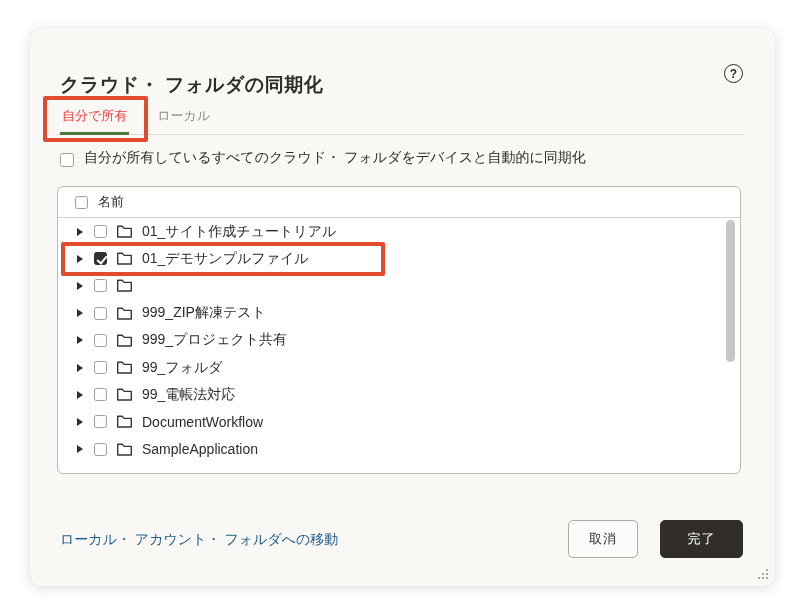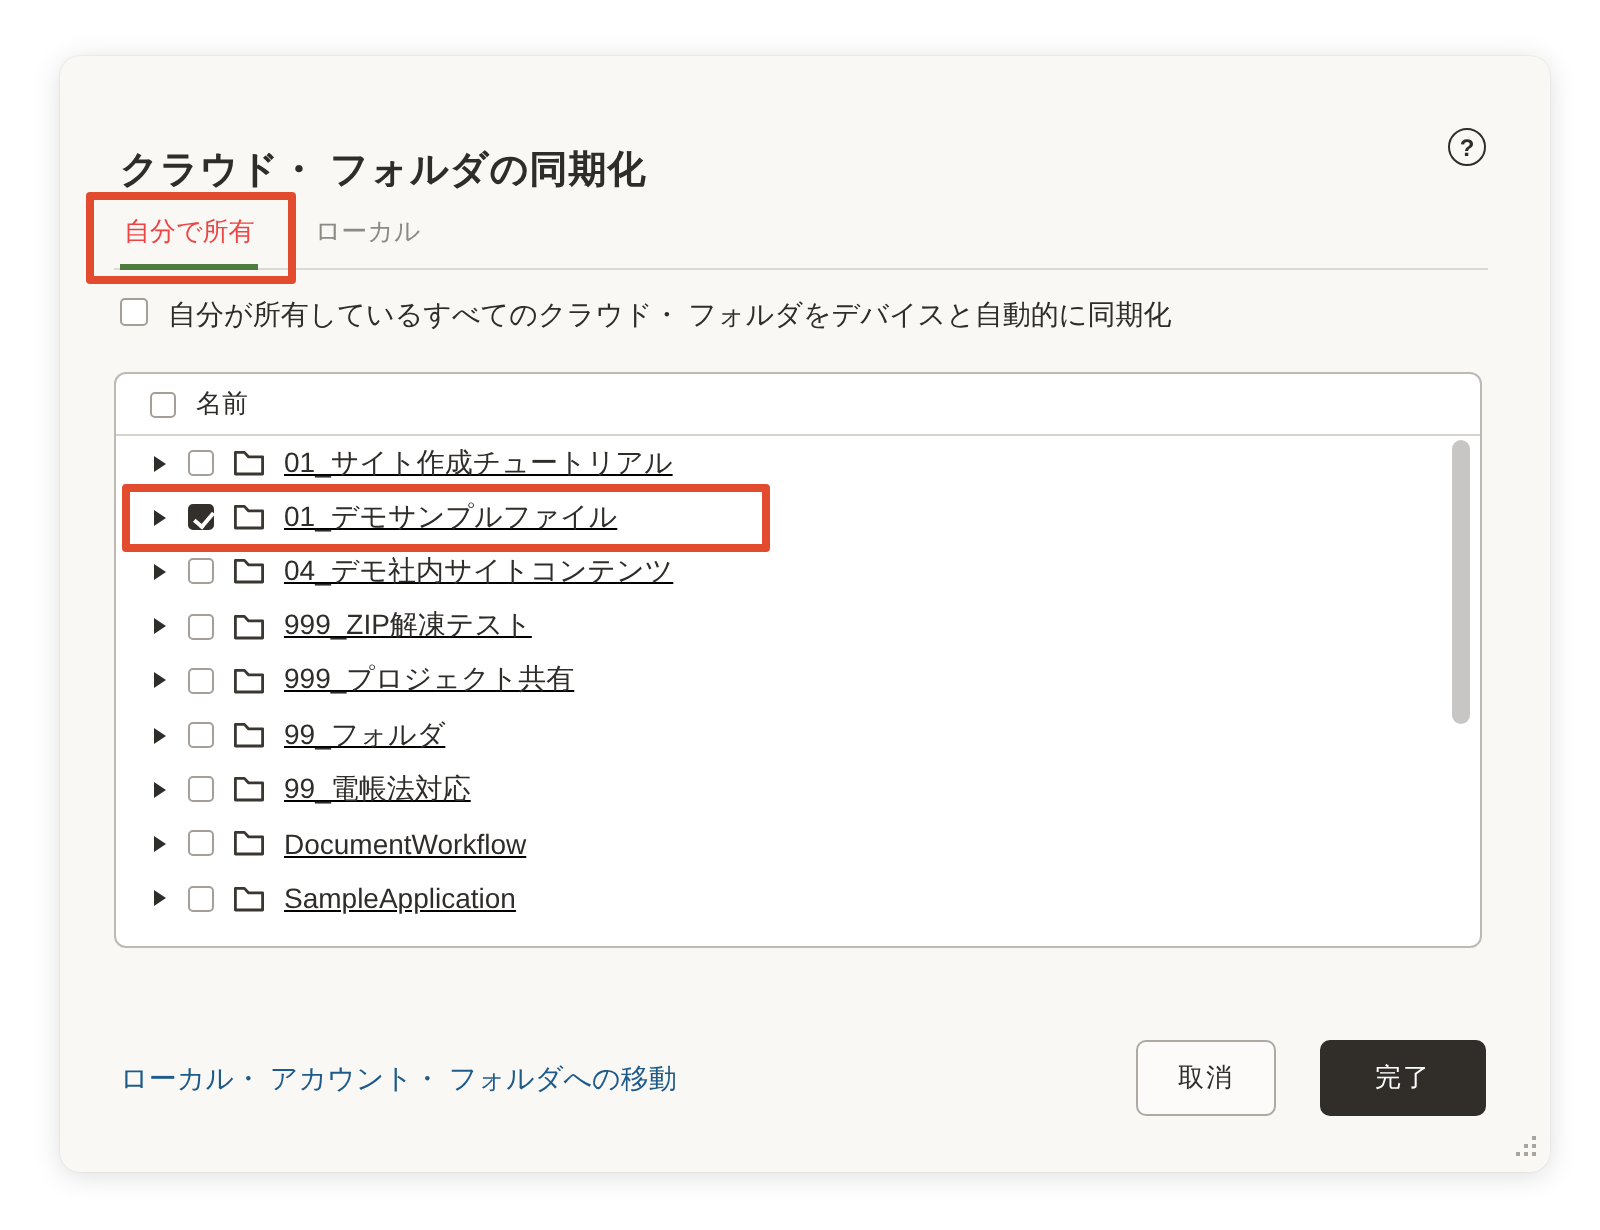--- a/index.html
+++ b/index.html
@@ -16,35 +16,35 @@
   .dlg-title { position:absolute; left:30px; top:44px; font-size:19px; font-weight:600; color:#2f2d2a; letter-spacing:0.5px; }
   .help-icon { position:absolute; left:694px; top:36px; width:19px; height:19px; border:1.6px solid #2f2d2a; border-radius:50%; display:flex; align-items:center; justify-content:center; font-size:12px; font-weight:700; color:#2f2d2a; cursor:pointer; }
 
   
   .tabbar { position:absolute; left:27px; top:78px; width:687px; height:29px; border-bottom:1px solid #dcd8d2; display:flex; align-items:flex-end; padding-left:3px; }
   .tab { font-size:13px; padding:0 2px 9px 2px; margin-right:26px; color:#8e8a84; cursor:pointer; position:relative; }
   .tab.active { color:#ef4444; font-weight:400; }
   .tab.active::after { content:""; position:absolute; left:0; right:0; bottom:-1px; height:3px; background:#4e7c3e; }
 
   
-  .autosync { position:absolute; left:30px; top:121px; display:flex; align-items:flex-start; }
+  .autosync { position:absolute; left:30px; top:121px; display:flex; align-items:flex-end; }
   .autosync .label { font-size:14px; color:#2f2d2a; margin-left:10px; }
 
   
   .cb { width:14px; height:14px; border:1px solid #a49f98; border-radius:2.5px; background:#fff; display:inline-block; flex:0 0 auto; position:relative; cursor:pointer; }
   .cb.small { width:13px; height:13px; }
   .cb.checked { background:#33302c; border-color:#33302c; }
   .cb.checked::after { content:""; position:absolute; left:4px; top:1px; width:4px; height:8px; border:solid #fff; border-width:0 2px 2px 0; transform:rotate(40deg); }
 
   
   .tbl { position:absolute; left:27px; top:158px; width:684px; height:288px; background:#fff; border:1px solid #bdb9b3; border-radius:6px; overflow:hidden; }
   .tbl-head { height:31px; border-bottom:1px solid #d6d2cc; display:flex; align-items:center; padding-left:17px; }
   .tbl-head .colname { font-size:13px; color:#2f2d2a; margin-left:10px; }
   .tbl-body { height:272px; }
-  .row { height:27.2px; display:flex; align-items:center; padding-left:19px; cursor:default;text-decoration:underline; }
+  .row { height:27.2px; display:flex; align-items:center; padding-left:19px; cursor:default; }
   .tri { width:0; height:0; border-left:6px solid #2f2d2a; border-top:4px solid transparent; border-bottom:4px solid transparent; margin-right:11px; flex:0 0 auto; cursor:pointer; }
   .row .cb { margin-right:9px; }
   .foldwrap { width:17px; height:15px; margin-right:9px; flex:0 0 auto; }
   .row .rlabel { font-size:14px; color:#2f2d2a; white-space:nowrap; }
 
   
   .sb-thumb { position:absolute; right:5px; top:33px; width:9px; height:142px; background:#c7c6c4; border-radius:5px; cursor:pointer; }
 
   
   .footer-link { position:absolute; left:30px; top:503px; font-size:14px; color:#1e5b8a; cursor:pointer; }
@@ -106,21 +106,20 @@
                 <path d="M1.7 2.2 H6.2 L8.2 4.4 H15.3 V13 H1.7 Z" fill="none" stroke="#3a3631" stroke-width="1.4" stroke-linejoin="round"></path>
               </svg></span>
           <span class="rlabel">01_デモサンプルファイル</span>
         </div>
         <div class="row">
           <span class="tri"></span>
           <span class="cb small"></span>
           <span class="foldwrap"><svg width="17" height="15" viewBox="0 0 17 15">
                 <path d="M1.7 2.2 H6.2 L8.2 4.4 H15.3 V13 H1.7 Z" fill="none" stroke="#3a3631" stroke-width="1.4" stroke-linejoin="round"></path>
               </svg></span>
-          <span class="rlabel">04_デモ社内サイトコンテンツ</span>
         </div>
         <div class="row">
           <span class="tri"></span>
           <span class="cb small"></span>
           <span class="foldwrap"><svg width="17" height="15" viewBox="0 0 17 15">
                 <path d="M1.7 2.2 H6.2 L8.2 4.4 H15.3 V13 H1.7 Z" fill="none" stroke="#3a3631" stroke-width="1.4" stroke-linejoin="round"></path>
               </svg></span>
           <span class="rlabel">999_ZIP解凍テスト</span>
         </div>
         <div class="row">

